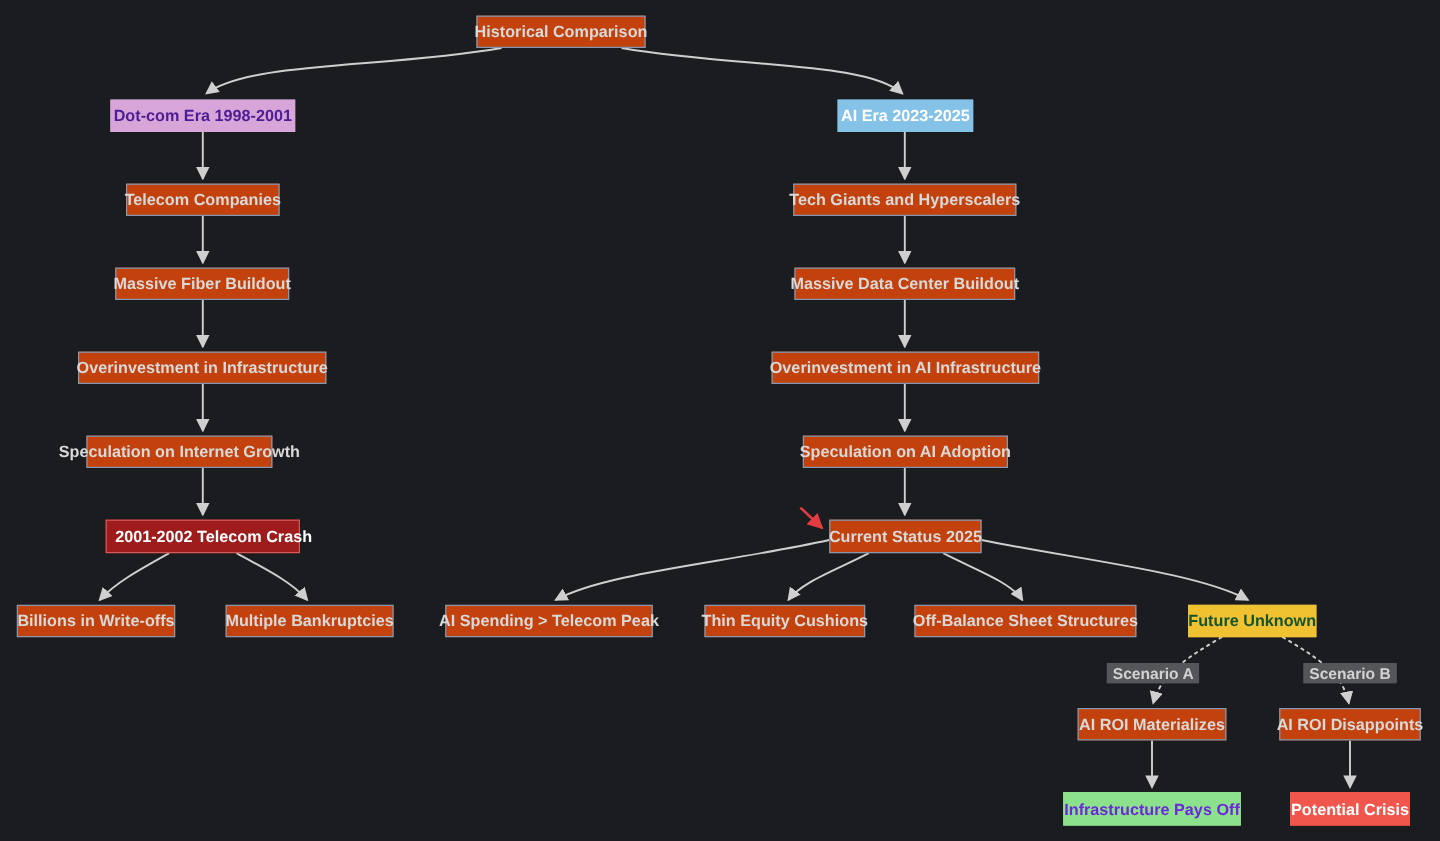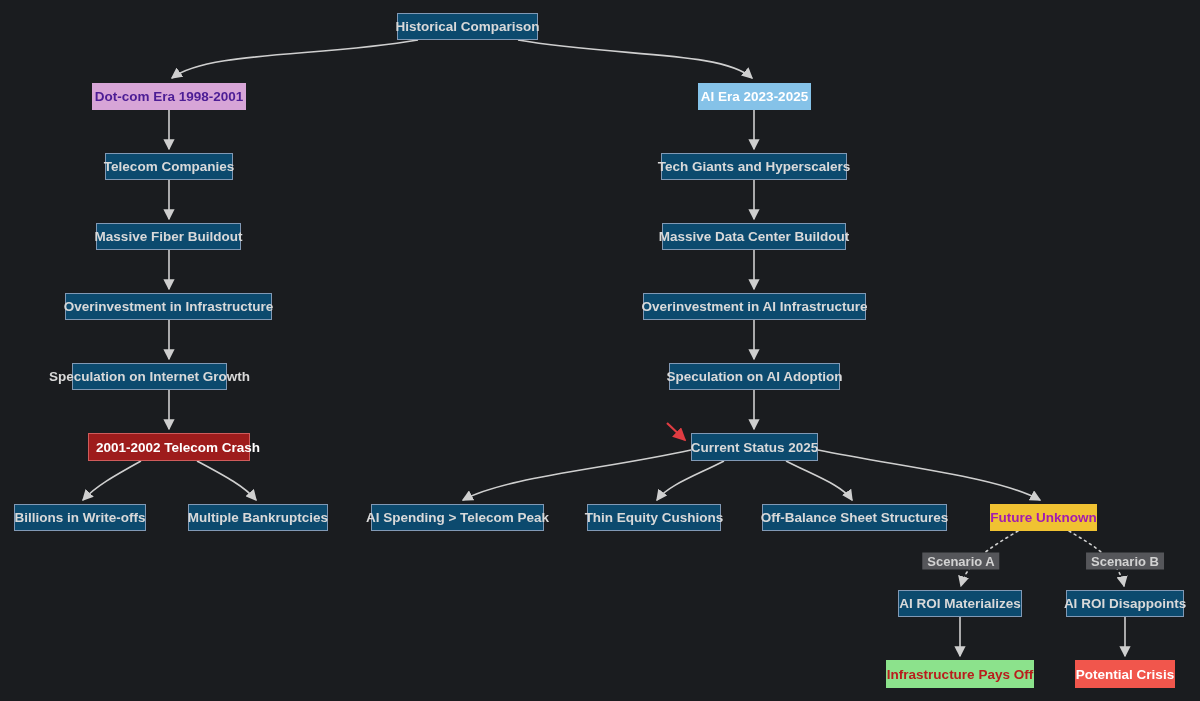--- a/index.html
+++ b/index.html
@@ -4,21 +4,21 @@
 <style>
   html,body{margin:0;padding:0;background:#101113;}
   #canvas{
     position:relative;width:1200px;height:701px;overflow:hidden;
     background:#1a1c1f;
     font-family:"Liberation Sans","DejaVu Sans",sans-serif;
   }
   #edges{position:absolute;left:0;top:0;width:1200px;height:701px;}
   .node{
     position:absolute;display:flex;align-items:center;justify-content:center;
-    background:#0c4a6e;border:1px solid #8199b5;color:#d9d9d9;
+    background:#c2410c;border:1px solid #8199b5;color:#d9d9d9;
     font-size:13.5px;font-weight:600;white-space:nowrap;box-sizing:border-box;
     text-align:center;
   }
   .edge-label{
     position:absolute;transform:translate(-50%,-50%);
     background:#55565a;color:#d2d2d2;font-size:13px;font-weight:600;
     padding:1px 5px;white-space:nowrap;
   }
   path.edge{fill:none;stroke:#cfcfcf;stroke-width:1.6px;}
   path.dotted{stroke-dasharray:2 4;stroke-linecap:round;}
@@ -77,24 +77,24 @@
   <div class="node" style="left: 698px; top: 83px; width: 113px; height: 27px; background-color: rgb(133, 194, 232); border-color: rgb(133, 194, 232); color: rgb(255, 255, 255);">AI Era 2023-2025</div>
   <div class="node" style="left:661px;top:153px;width:186px;height:27px">Tech Giants and Hyperscalers</div>
   <div class="node" style="left:662px;top:223px;width:184px;height:27px">Massive Data Center Buildout</div>
   <div class="node" style="left:643px;top:293px;width:223px;height:27px">Overinvestment in AI Infrastructure</div>
   <div class="node" style="left:669px;top:363px;width:171px;height:27px">Speculation on AI Adoption</div>
   <div class="node" style="left:691px;top:433px;width:127px;height:28px">Current Status 2025</div>
 
   <div class="node" style="left:371px;top:504px;width:173px;height:27px">AI Spending &gt; Telecom Peak</div>
   <div class="node" style="left:587px;top:504px;width:134px;height:27px">Thin Equity Cushions</div>
   <div class="node" style="left:762px;top:504px;width:185px;height:27px">Off-Balance Sheet Structures</div>
-  <div class="node" style="left: 990px; top: 504px; width: 107px; height: 27px; background-color: rgb(240, 194, 50); border-color: rgb(240, 194, 50); color: #a21caf;">Future Unknown</div>
+  <div class="node" style="left: 990px; top: 504px; width: 107px; height: 27px; background-color: rgb(240, 194, 50); border-color: rgb(240, 194, 50); color: #14532d;">Future Unknown</div>
 
   <div class="edge-label" style="left:961px;top:561px">Scenario A</div>
   <div class="edge-label" style="left:1125px;top:561px">Scenario B</div>
 
   <div class="node" style="left:898px;top:590px;width:124px;height:27px">AI ROI Materializes</div>
   <div class="node" style="left:1066px;top:590px;width:118px;height:27px">AI ROI Disappoints</div>
 
-  <div class="node" style="left: 886px; top: 660px; width: 148px; height: 28px; background-color: rgb(140, 226, 140); border-color: rgb(140, 226, 140); color: #b91c1c;">Infrastructure Pays Off</div>
+  <div class="node" style="left: 886px; top: 660px; width: 148px; height: 28px; background-color: rgb(140, 226, 140); border-color: rgb(140, 226, 140); color: #6d28d9;">Infrastructure Pays Off</div>
   <div class="node" style="left: 1075px; top: 660px; width: 100px; height: 28px; background-color: rgb(241, 86, 76); border-color: rgb(241, 86, 76); color: rgb(255, 255, 255);">Potential Crisis</div>
 
 </div>
 
 </body></html>

